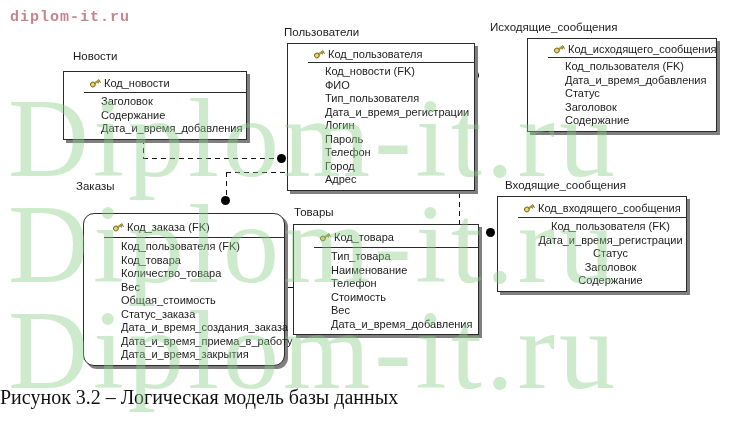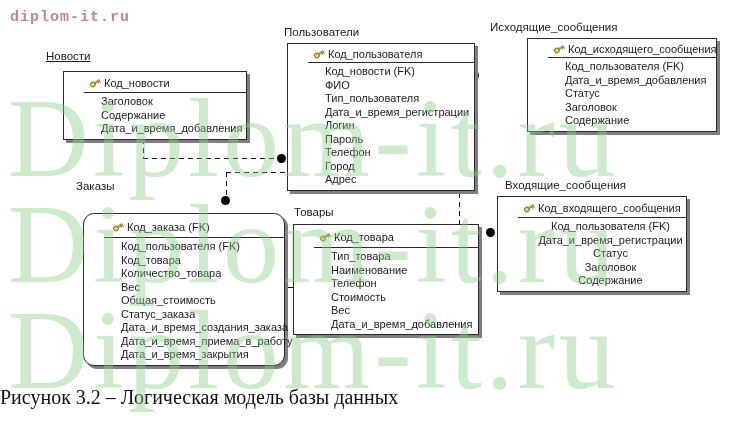--- a/index.html
+++ b/index.html
@@ -20,21 +20,21 @@
   .ebox{position:absolute;background:#ffffff;border:1px solid #2a2a2a;z-index:10;
         box-shadow:3px 3px 0 #7f7f7f;font-size:11px;color:#1b1b1b;padding-left:20px;}
   .ebox.rounded{border-radius:11px;}
   .ekey{display:flex;align-items:center;gap:3px;padding:4px 2px 2px 5px;white-space:nowrap;}
   .esep{border-bottom:1px solid #2a2a2a;width:100%;}
   .ebody{padding:2px 0 3px 17px;}
   .erow{height:13.5px;line-height:13.5px;white-space:nowrap;}
   .keyicon{width:12px;height:12px;flex:0 0 12px;}
 
   
-  #lbl-news {left:46px;top:50px;text-decoration:underline;}   #e-news {left:63px;top:71px;width:162px;}
+  #lbl-news {left:73px;top:50px;}   #e-news {left:63px;top:71px;width:162px;}
   #lbl-users{left:284px;top:26px;}  #e-users{left:287px;top:43px;width:166px;}
   #lbl-out  {left:490px;top:21px;}  #e-out  {left:488px;top:38px;width:168px;margin-left:39px;}
   #lbl-in   {left:497px;top:179px;padding-left:8px;} #e-in   {left:497px;top:196px;width:168px;text-align:center;}
   #lbl-ord  {left:76px;top:180px;}  #e-ord  {left:83px;top:213px;width:180px;}
   #lbl-goods{left:294px;top:206px;} #e-goods{left:293px;top:224px;width:164px;}
   #e-news  .ekey{padding-top:5px;padding-bottom:3px;}
   #e-ord   .ekey{padding-top:7px;padding-bottom:4px;padding-left:8px;}
   #e-goods .ekey{padding-top:6px;padding-bottom:4px;}
   #e-in    .ekey{padding-top:5px;padding-bottom:3px;}
 

